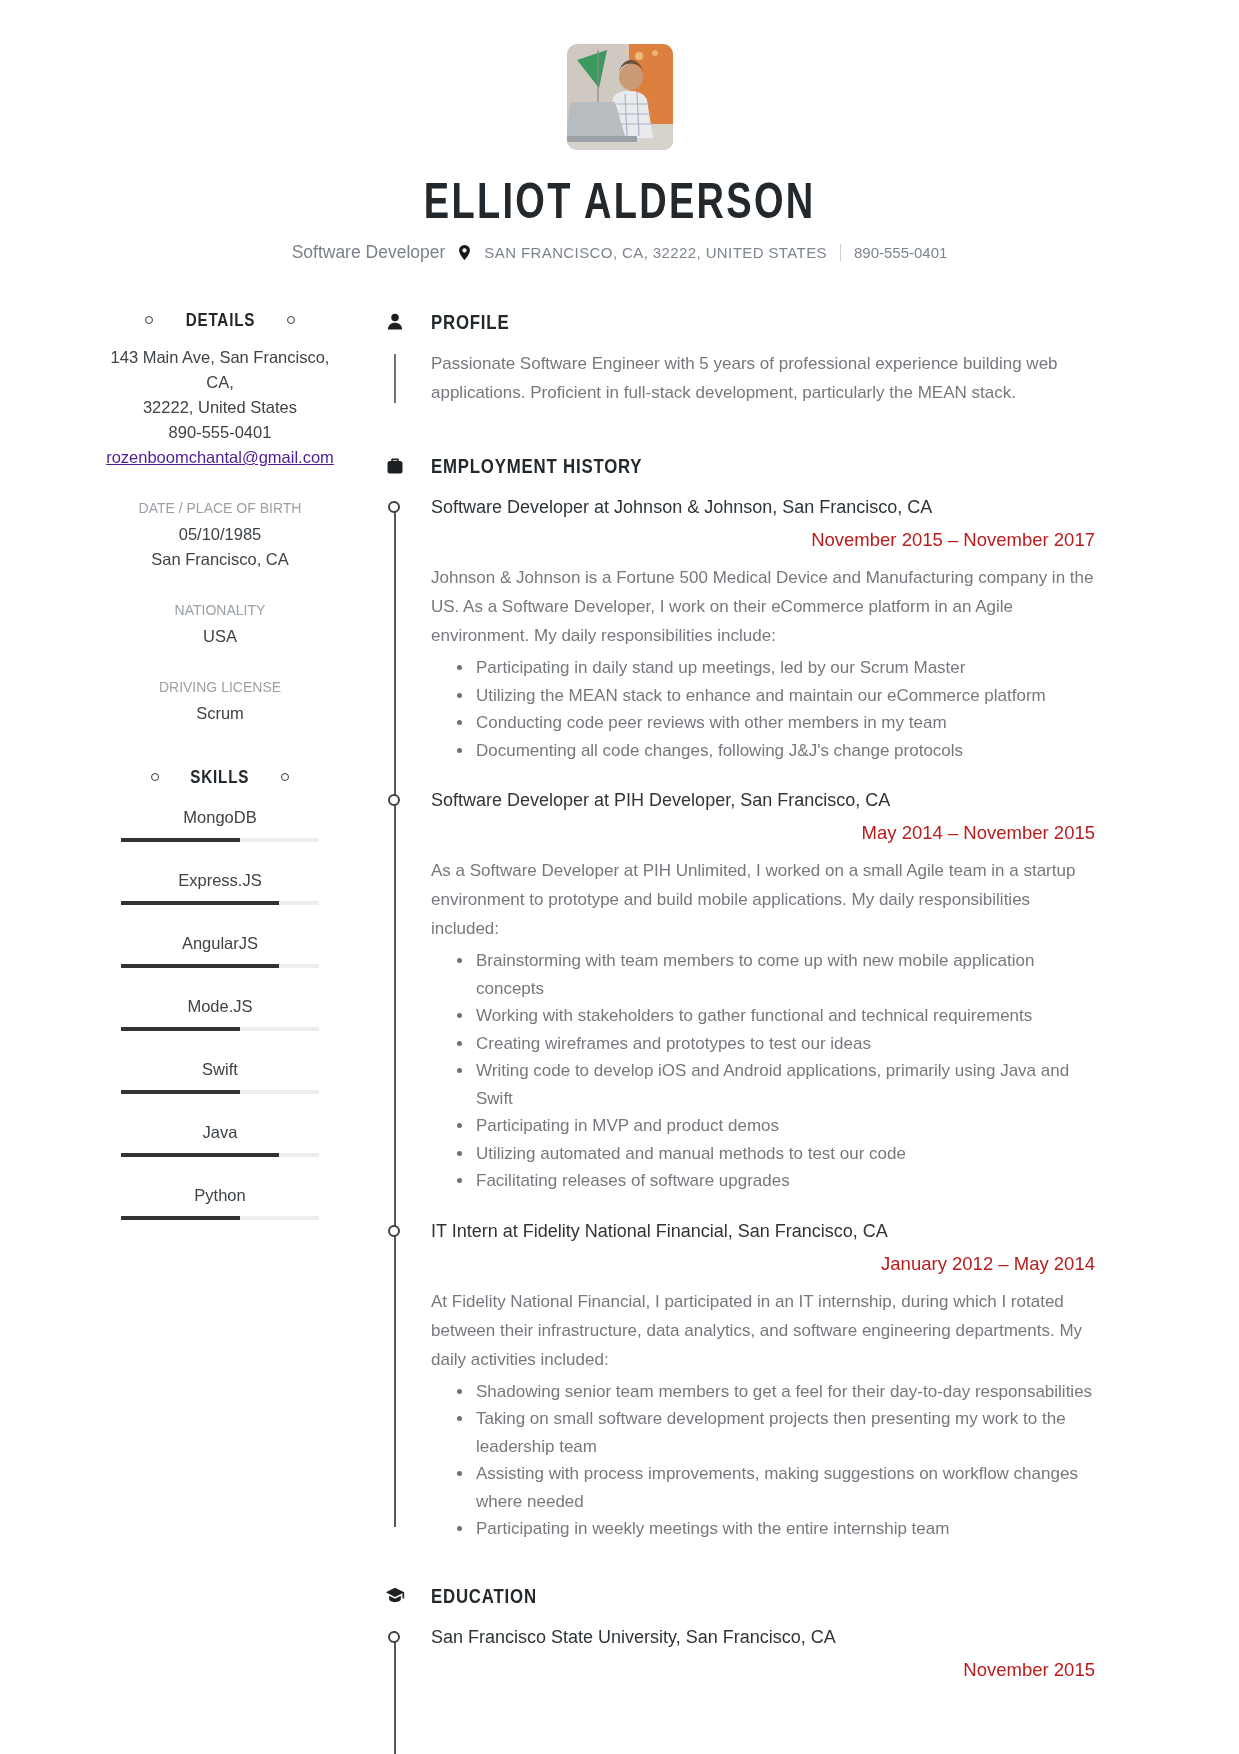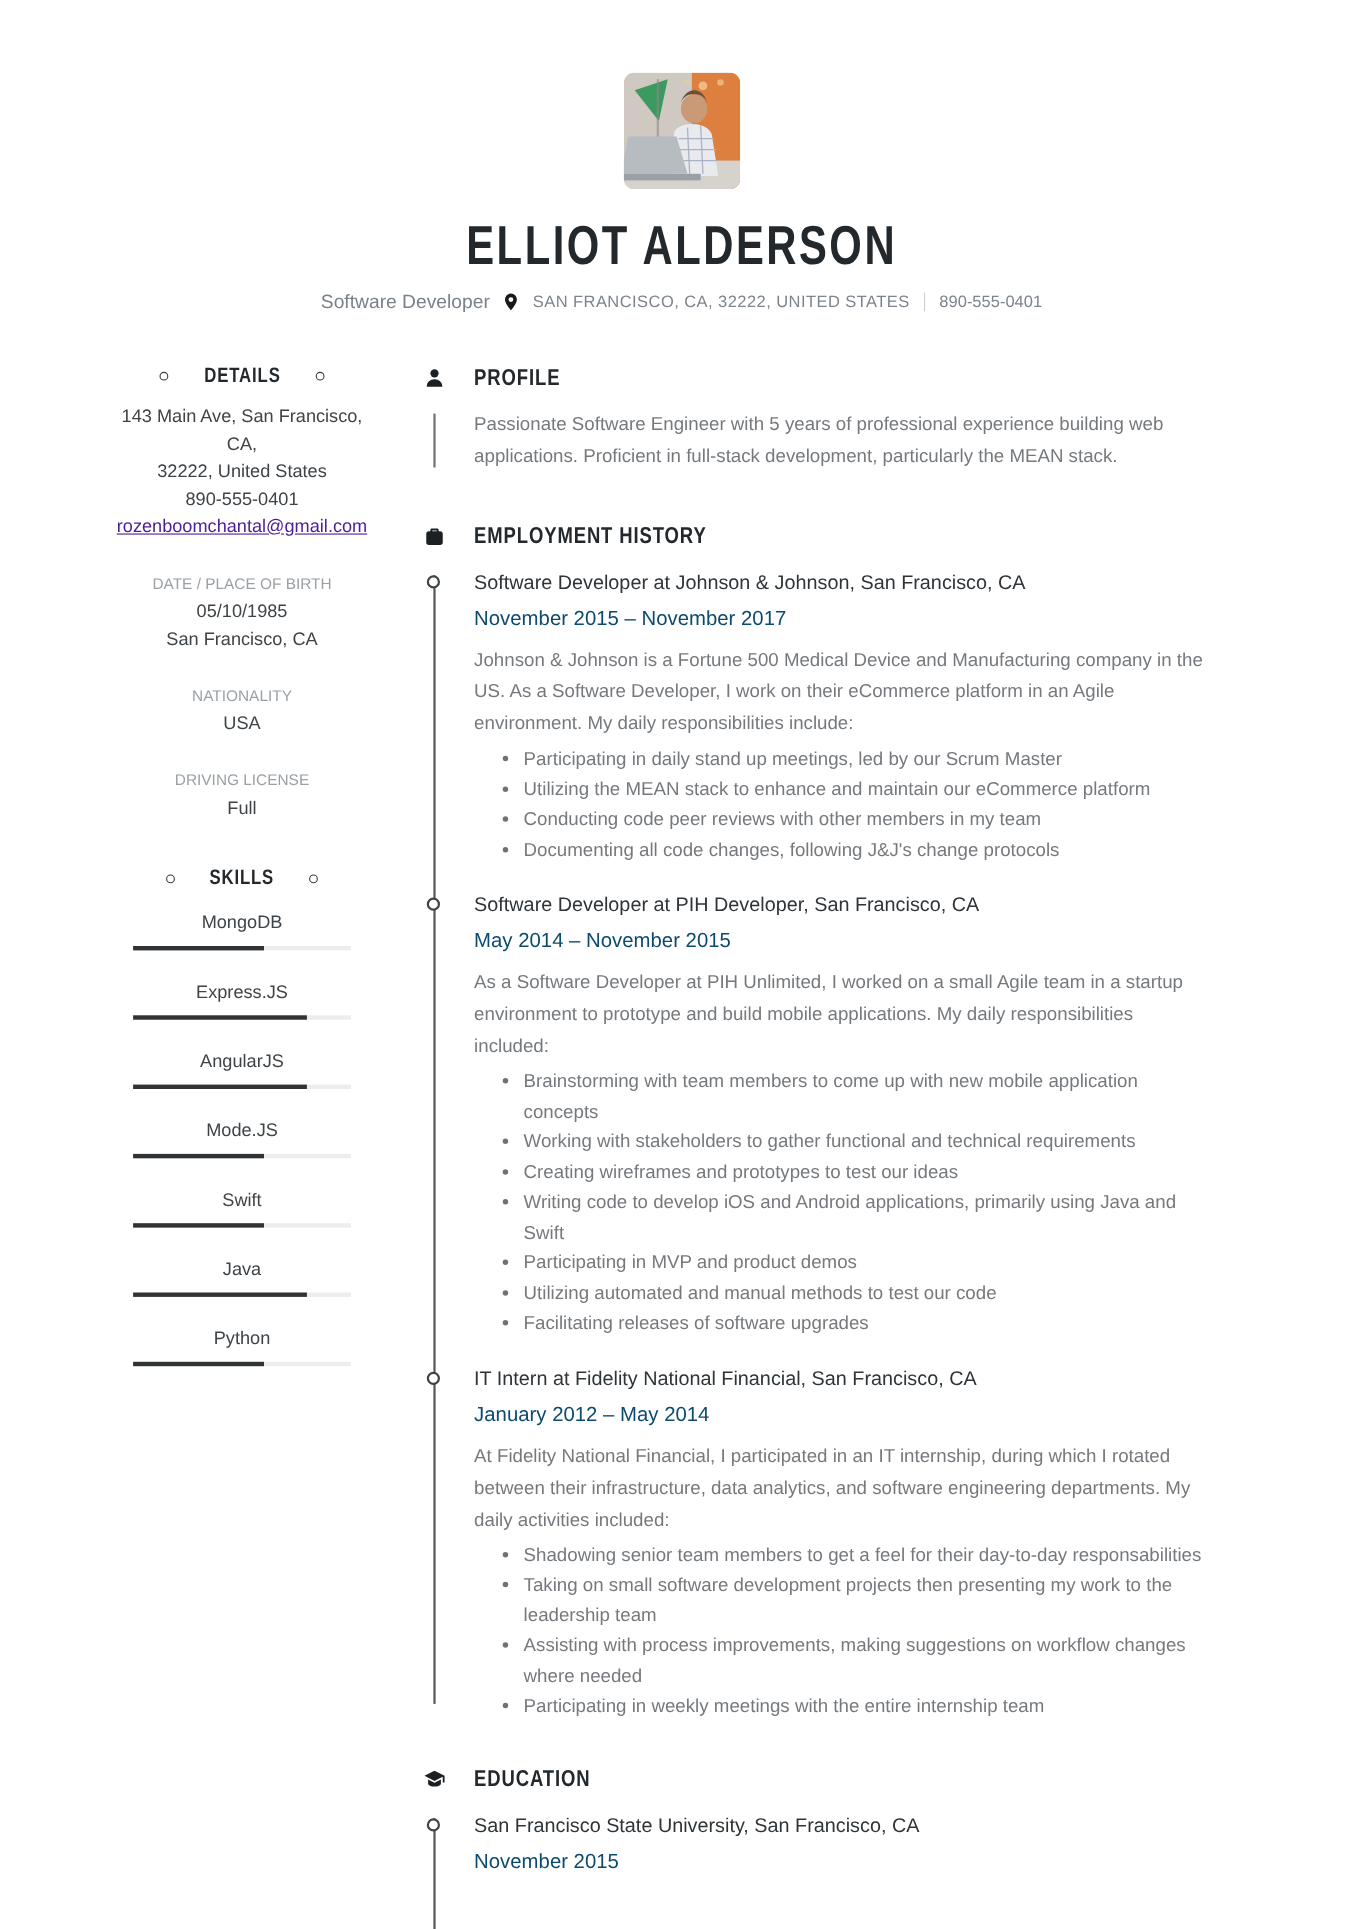--- a/index.html
+++ b/index.html
@@ -1,18 +1,18 @@
 <!DOCTYPE html>
 <html><head>
 <meta charset="utf-8">
 <style>
   html,body { margin:0; padding:0; background:#ffffff; }
   .page {
     width:1239px; height:1754px; box-sizing:border-box;
-    padding-top:66px; position:relative; overflow:hidden;
+    padding-top:44px; position:relative; overflow:hidden;
     background:#fff; font-family:"Liberation Sans", sans-serif;
   }
   
   .photo-wrap { width:106px; height:106px; margin:0 auto; border-radius:10px; overflow:hidden; }
   .name { margin-top:24px; text-align:center; font-size:50px; font-weight:700; color:#23282c; line-height:1.1; }
   .name span { display:inline-block; transform:scaleX(0.76); letter-spacing:3px; white-space:nowrap; }
   .subtitle-row { margin-top:13px; display:flex; justify-content:center; align-items:center; gap:13px; }
   .role { font-size:17.5px; color:#7a818a; }
   .loc  { font-size:15px; color:#7d848d; letter-spacing:0.4px; }
   .divider { width:1px; height:17px; background:#ccd0d4; }
@@ -48,21 +48,21 @@
   .profile-body::before { content:''; position:absolute; left:-37px; top:4px; bottom:4px; width:2px; background:#707478; }
 
   .emp-section { margin-top:46px; }
   .entries { position:relative; margin-top:14px; }
   .entries::before { content:''; position:absolute; left:-37px; top:8px; bottom:16px; width:2px; background:#54585c; }
   .entry { margin-bottom:22px; position:relative; }
   .entry:last-child { margin-bottom:0; }
   .entry-title { font-size:18px; font-weight:500; color:#2e3438; line-height:28px; position:relative; }
   .entry-title::before { content:''; position:absolute; left:-43px; top:8px; width:8px; height:8px;
                          background:#fff; border:2px solid #3e4347; border-radius:50%; z-index:1; }
-  .entry-date { margin-top:6px; font-size:18.5px; color:#0c4a6e; line-height:25px; }
+  .entry-date { margin-top:6px; font-size:18.5px; color:#b91c1c; line-height:25px;text-align:right; }
   .entry-summary { margin-top:11px; font-size:17px; line-height:29px; color:#75797d; width:664px; }
   ul.bullets { list-style:none; margin:4px 0 0 0; padding:0 0 0 26px; }
   .bullets li { position:relative; padding-left:19px; font-size:17px; line-height:27.5px; color:#75797d; }
   .bullets li::before { content:''; position:absolute; left:0; top:11px; width:5px; height:5px; border-radius:50%; background:#6e7276; }
 
   .edu-section { margin-top:40px; }
   .edu-body { position:relative; margin-top:14px; }
   .edu-body::before { content:''; position:absolute; left:-37px; top:8px; height:170px; width:2px; background:#54585c; }
 </style>
 </head>
@@ -116,21 +116,21 @@
         <div><a href="#">rozenboomchantal@gmail.com</a></div>
       </div>
       <div class="side-label">DATE / PLACE OF BIRTH</div>
       <div class="side-value">
         <div>05/10/1985</div>
         <div>San Francisco, CA</div>
       </div>
       <div class="side-label">NATIONALITY</div>
       <div class="side-value">USA</div>
       <div class="side-label">DRIVING LICENSE</div>
-      <div class="side-value">Full</div>
+      <div class="side-value">Scrum</div>
 
       <div class="side-header skills-head">
         <span class="ring"></span>
         <span class="side-title">SKILLS</span>
         <span class="ring"></span>
       </div>
       <div class="skills-list" id="skills-list">
           <div class="skill">
             <div class="skill-name">MongoDB</div>
             <div class="bar">

